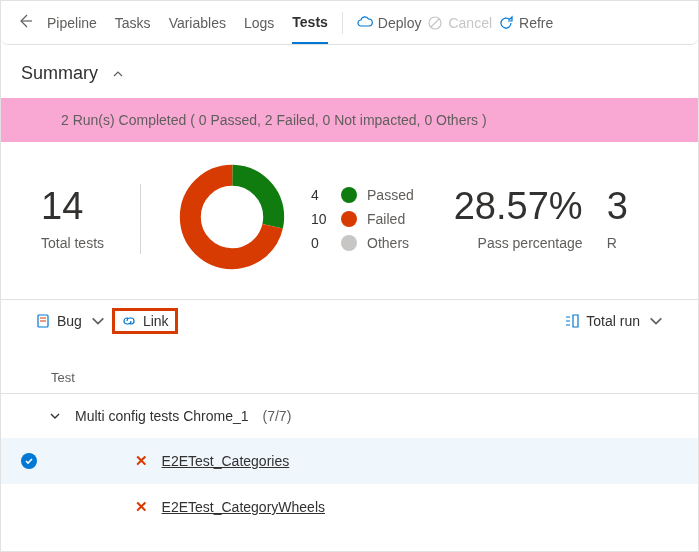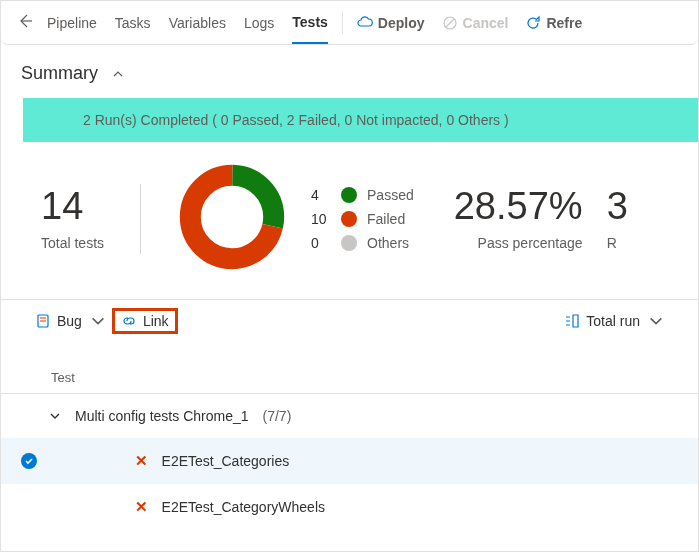--- a/index.html
+++ b/index.html
@@ -46,22 +46,21 @@
     }
     .nav-divider {
       width: 1px;
       height: 22px;
       background: #e1e1e1;
       margin: 0 14px;
     }
     .nav-actions {
       display: flex;
       align-items: center;
-      gap: 17px;
-      font-weight: bold;
+      gap: 6px;
     }
     .nav-action {
       display: flex;
       align-items: center;
       gap: 5px;
       color: #605e5c;
       cursor: pointer;
     }
     .nav-action.disabled { color: #c8c6c4; cursor: default; }
     .nav-action svg { width: 16px; height: 16px; }
@@ -69,25 +68,24 @@
       padding: 18px 20px 14px;
       font-size: 18px;
       font-weight: 400;
       color: #323130;
       display: flex;
       align-items: center;
       gap: 14px;
       cursor: pointer;
     }
     .status-bar {
-      background: #5eead4;
+      background: #f9a8d4;
       color: #605e5c;
       padding: 14px 20px 14px 60px;
       font-size: 14px;
-      margin-left: 22px;
     }
     .metrics {
       display: flex;
       align-items: center;
       padding: 20px 20px 24px 40px;
     }
     .metric-block {
       display: flex;
       flex-direction: column;
     }
@@ -171,21 +169,21 @@
     .test-row.selected { background: #eff6fc; }
     .row-check {
       width: 16px; height: 16px; border-radius: 50%;
       background: #0078d4;
       display: flex; align-items: center; justify-content: center;
       visibility: hidden;
     }
     .test-row.selected .row-check { visibility: visible; }
     .row-spacer { width: 70px; }
     .fail-x { color: #d83b01; font-size: 15px; font-weight: 600; }
-    .test-name { color: #323130; }
+    .test-name { color: #323130; text-decoration: underline; }
     .chev-icon { width: 12px; height: 12px; }
   </style>
 </head>
 <body>
 
 <div class="top-nav">
   <span class="back-arrow">
     <svg width="16" height="16" viewBox="0 0 16 16">
         <path d="M10 2 L4 8 L10 14" stroke="#605e5c" stroke-width="1.2" fill="none"></path>
         <path d="M4 8 H15" stroke="#605e5c" stroke-width="1.2"></path>

